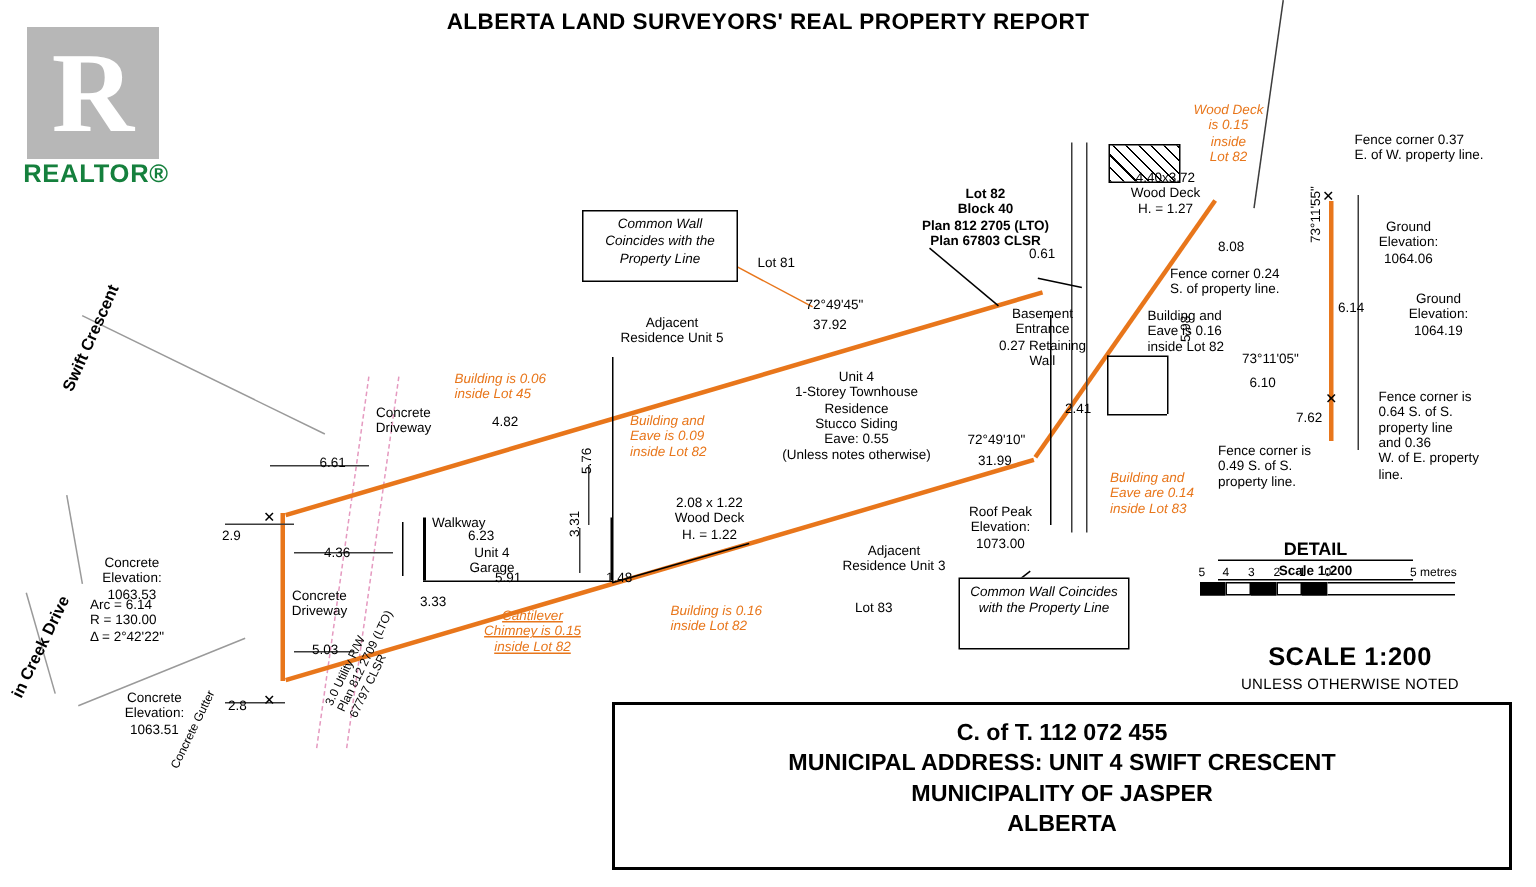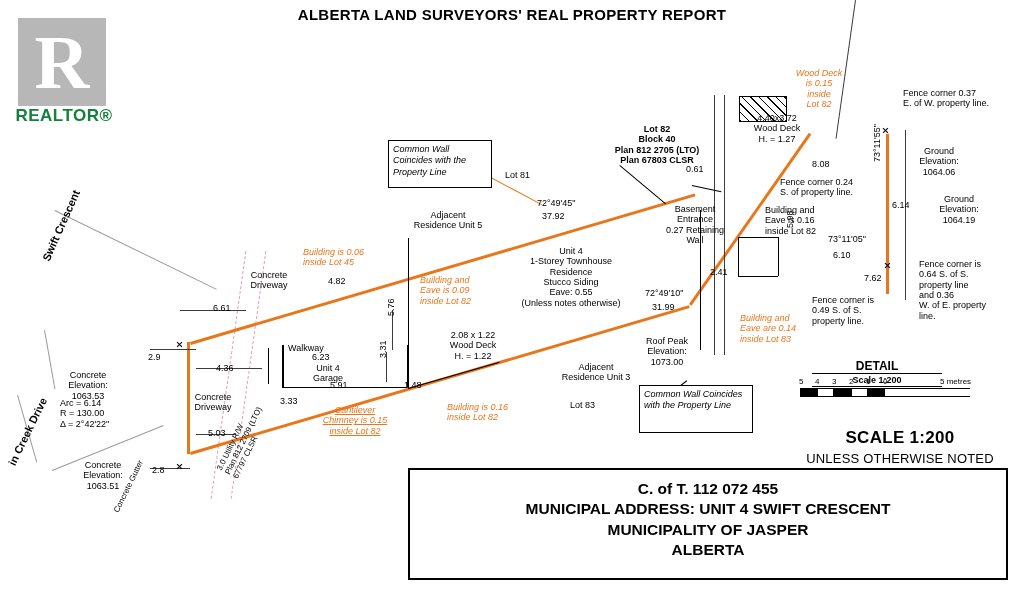--- a/index.html
+++ b/index.html
@@ -55,35 +55,36 @@
   .ln-grey { background: #9a9a9a; height: 1px; }
   .ln-orange { background: #E8761B; height: 3px; }
   .ln-orange-thin { background: #E8761B; height: 1px; }
 
   
   .callout {
     border: 1.5px solid #000;
     background: #ffffff;
     font-size: 9px;
     line-height: 1.25;
+    text-align: center;
     padding: 3px 4px;
     box-sizing: border-box;
   }
   .callout.italicbox { font-style: italic; }
 
   
   #detail-title { left: 822px; top: 359px; width: 110px; font-size: 12px; font-weight: bold; text-align: center; }
   #detail-scale { left: 812px; top: 373px; width: 130px; font-size: 9px; font-weight: bold; text-align: center; border-top: 1px solid #000; border-bottom: 1px solid #000; padding: 1px 0;}
   #scalebar { left: 800px; top: 388px; width: 190px; height: 9px; }
   #scalebar .seg { position: absolute; top: 0; height: 9px; border: 1px solid #000; box-sizing: border-box; }
   #scalebar .dark { background: #000; }
   #scalebar .light { background: #fff; }
   .sbl { position: absolute; font-size: 8px; top: -11px; }
   #scale-note-1 { left: 800px; top: 428px; width: 200px; text-align: center; font-size: 17px; font-weight: bold; letter-spacing: .3px;}
-  #scale-note-2 { left: 800px; top: 451px; width: 200px; text-align: center; font-size: 13px; letter-spacing: .2px;}
+  #scale-note-2 { left: 800px; top: 451px; width: 200px; text-align: center; font-size: 10px; letter-spacing: .2px;}
 
   
   #legal-box {
     left: 408px; top: 468px; width: 600px; height: 112px;
     border: 2.5px solid #000;
     background: #ffffff;
     box-sizing: border-box;
     padding-top: 9px;
     text-align: center;
   }

